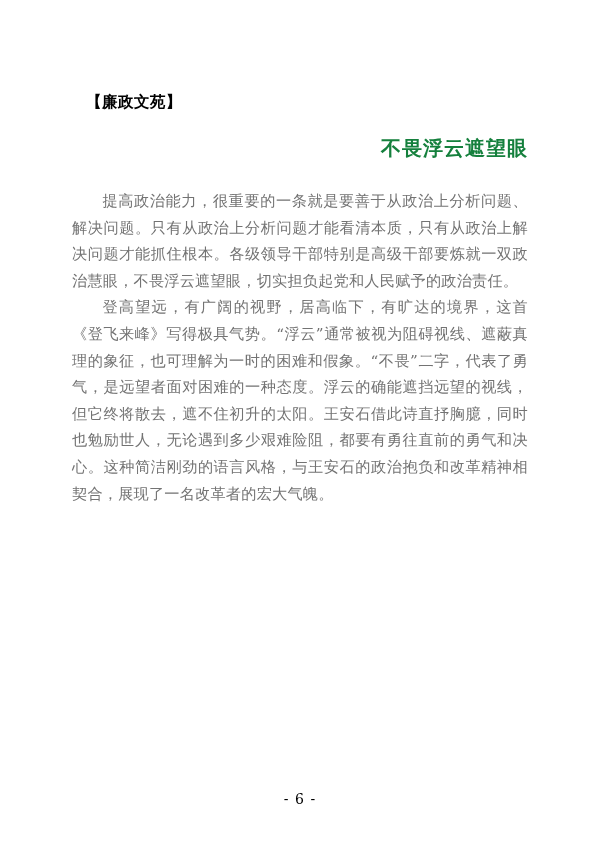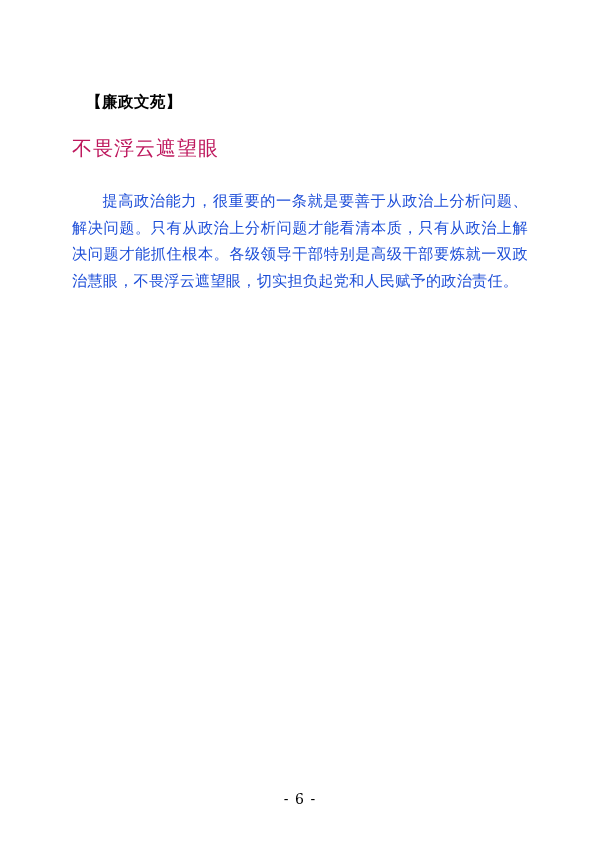--- a/index.html
+++ b/index.html
@@ -23,33 +23,33 @@
   }
   .category {
     font-family: "DejaVu Sans", "Liberation Sans", sans-serif;
     font-weight: bold;
     font-size: 15.5px;
     color: #000;
     letter-spacing: 0.5px;
     margin: 0 0 22px 14px;
   }
   .title {
-    text-align: left;
+    text-align: right;
     font-family: "DejaVu Serif", "Liberation Serif", serif;
-    font-weight: normal;
+    font-weight: bold;
     font-size: 20px;
     letter-spacing: 1px;
-    color: #be185d;
+    color: #15803d;
     margin: 0 0 26px 0;
   }
   .body-text p {
     margin: 0;
     font-size: 15.2px;
     line-height: 1.75;
-    color: #1d4ed8;
+    color: #737373;
     text-align: justify;
     text-justify: inter-ideograph;
     text-indent: 2em;
     letter-spacing: 0.2px;
   }
   .footer {
     position: absolute;
     left: 0;
     right: 0;
     bottom: 42px;
@@ -64,16 +64,17 @@
 <body>
 
 <div class="page">
 
   <div class="category">【廉政文苑】</div>
 
   <h1 class="title">不畏浮云遮望眼</h1>
 
   <div class="body-text">
     <p>提高政治能力，很重要的一条就是要善于从政治上分析问题、解决问题。只有从政治上分析问题才能看清本质，只有从政治上解决问题才能抓住根本。各级领导干部特别是高级干部要炼就一双政治慧眼，不畏浮云遮望眼，切实担负起党和人民赋予的政治责任。</p>
+    <p>登高望远，有广阔的视野，居高临下，有旷达的境界，这首《登飞来峰》写得极具气势。“浮云”通常被视为阻碍视线、遮蔽真理的象征，也可理解为一时的困难和假象。“不畏”二字，代表了勇气，是远望者面对困难的一种态度。浮云的确能遮挡远望的视线，但它终将散去，遮不住初升的太阳。王安石借此诗直抒胸臆，同时也勉励世人，无论遇到多少艰难险阻，都要有勇往直前的勇气和决心。这种简洁刚劲的语言风格，与王安石的政治抱负和改革精神相契合，展现了一名改革者的宏大气魄。</p>
   </div>
 
   <div class="footer">- 6 -</div>
 </div>
 
 </body></html>

